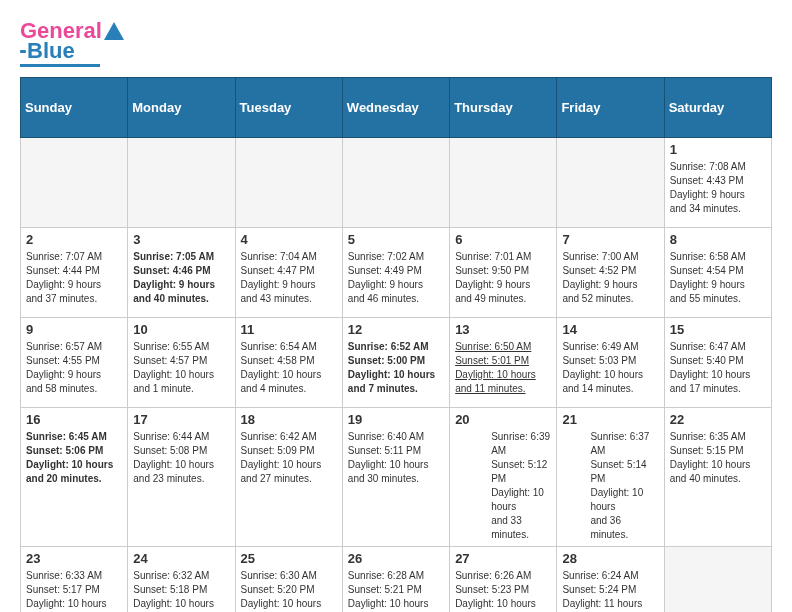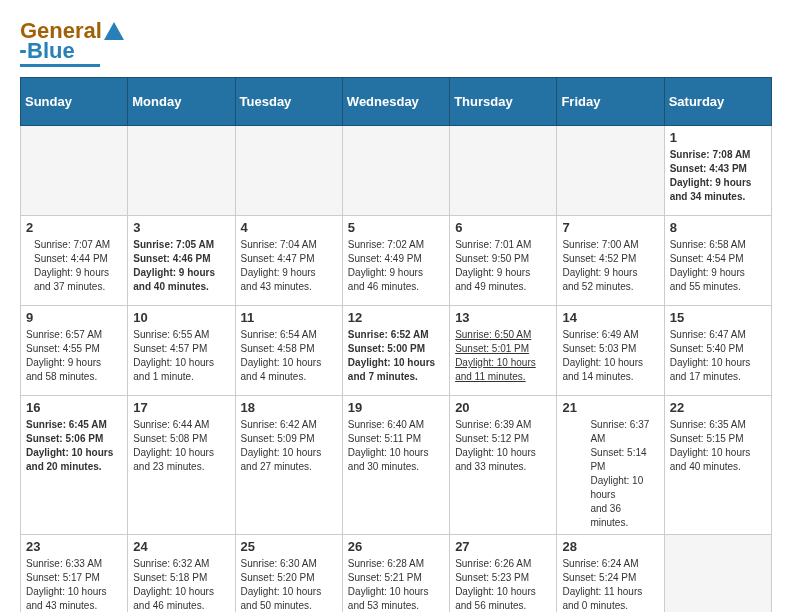--- a/index.html
+++ b/index.html
@@ -17,21 +17,21 @@
       margin-bottom: 10px;
     }
     .logo {
       display: flex;
       flex-direction: column;
       align-items: flex-start;
     }
     .logo-text {
       font-size: 22px;
       font-weight: bold;
-      color: #a16207;
+      color: #ec4899;
       line-height: 1;
     }
     .logo-line {
       width: 80px;
       height: 3px;
       background: #2980b9;
       margin-top: 2px;
     }
     .title-block {
       text-align: right;
@@ -47,21 +47,21 @@
     }
     .calendar {
       width: 100%;
       border-collapse: collapse;
       border: 1px solid #ccc;
     }
     .calendar th {
       background: #2471a3;
       color: #fff;
       font-size: 13px;
-      padding: 16px 4px;
+      padding: 22px 4px;
       text-align: left;
       border: 1px solid #1a5276;
     }
     .calendar td {
       width: calc(100% / 7);
       vertical-align: top;
       padding: 4px 5px;
       border: 1px solid #ccc;
       font-size: 10.5px;
       color: #333;
@@ -121,30 +121,30 @@
   <tbody id="calendar-body">
   <tr>
         <td class="empty"></td>
         <td class="empty"></td>
         <td class="empty"></td>
         <td class="empty"></td>
         <td class="empty"></td>
         <td class="empty"></td>
         <td>
           <span class="day-number">1</span>
-          <div class="day-info" style="white-space: pre-line; font-weight: bold;">Sunrise: 7:08 AM
+          <div class="day-info" style="white-space: pre-line;">Sunrise: 7:08 AM
 Sunset: 4:43 PM
 Daylight: 9 hours
 and 34 minutes.</div>
         </td>
       </tr>
       <tr>
         <td>
           <span class="day-number">2</span>
-          <div class="day-info" style="white-space: pre-line; margin-left: 8px;">Sunrise: 7:07 AM
+          <div class="day-info" style="white-space: pre-line;">Sunrise: 7:07 AM
 Sunset: 4:44 PM
 Daylight: 9 hours
 and 37 minutes.</div>
         </td>
         <td>
           <span class="day-number">3</span>
           <div class="day-info" style="white-space: pre-line; font-weight: bold;">Sunrise: 7:05 AM
 Sunset: 4:46 PM
 Daylight: 9 hours
 and 40 minutes.</div>
@@ -260,21 +260,21 @@
         </td>
         <td>
           <span class="day-number">19</span>
           <div class="day-info" style="white-space: pre-line;">Sunrise: 6:40 AM
 Sunset: 5:11 PM
 Daylight: 10 hours
 and 30 minutes.</div>
         </td>
         <td>
           <span class="day-number">20</span>
-          <div class="day-info" style="white-space: pre-line;">Sunrise: 6:39 AM
+          <div class="day-info" style="white-space: pre-line; margin-left: 36px;">Sunrise: 6:39 AM
 Sunset: 5:12 PM
 Daylight: 10 hours
 and 33 minutes.</div>
         </td>
         <td>
           <span class="day-number">21</span>
           <div class="day-info" style="white-space: pre-line; margin-left: 28px;">Sunrise: 6:37 AM
 Sunset: 5:14 PM
 Daylight: 10 hours
 and 36 minutes.</div>

